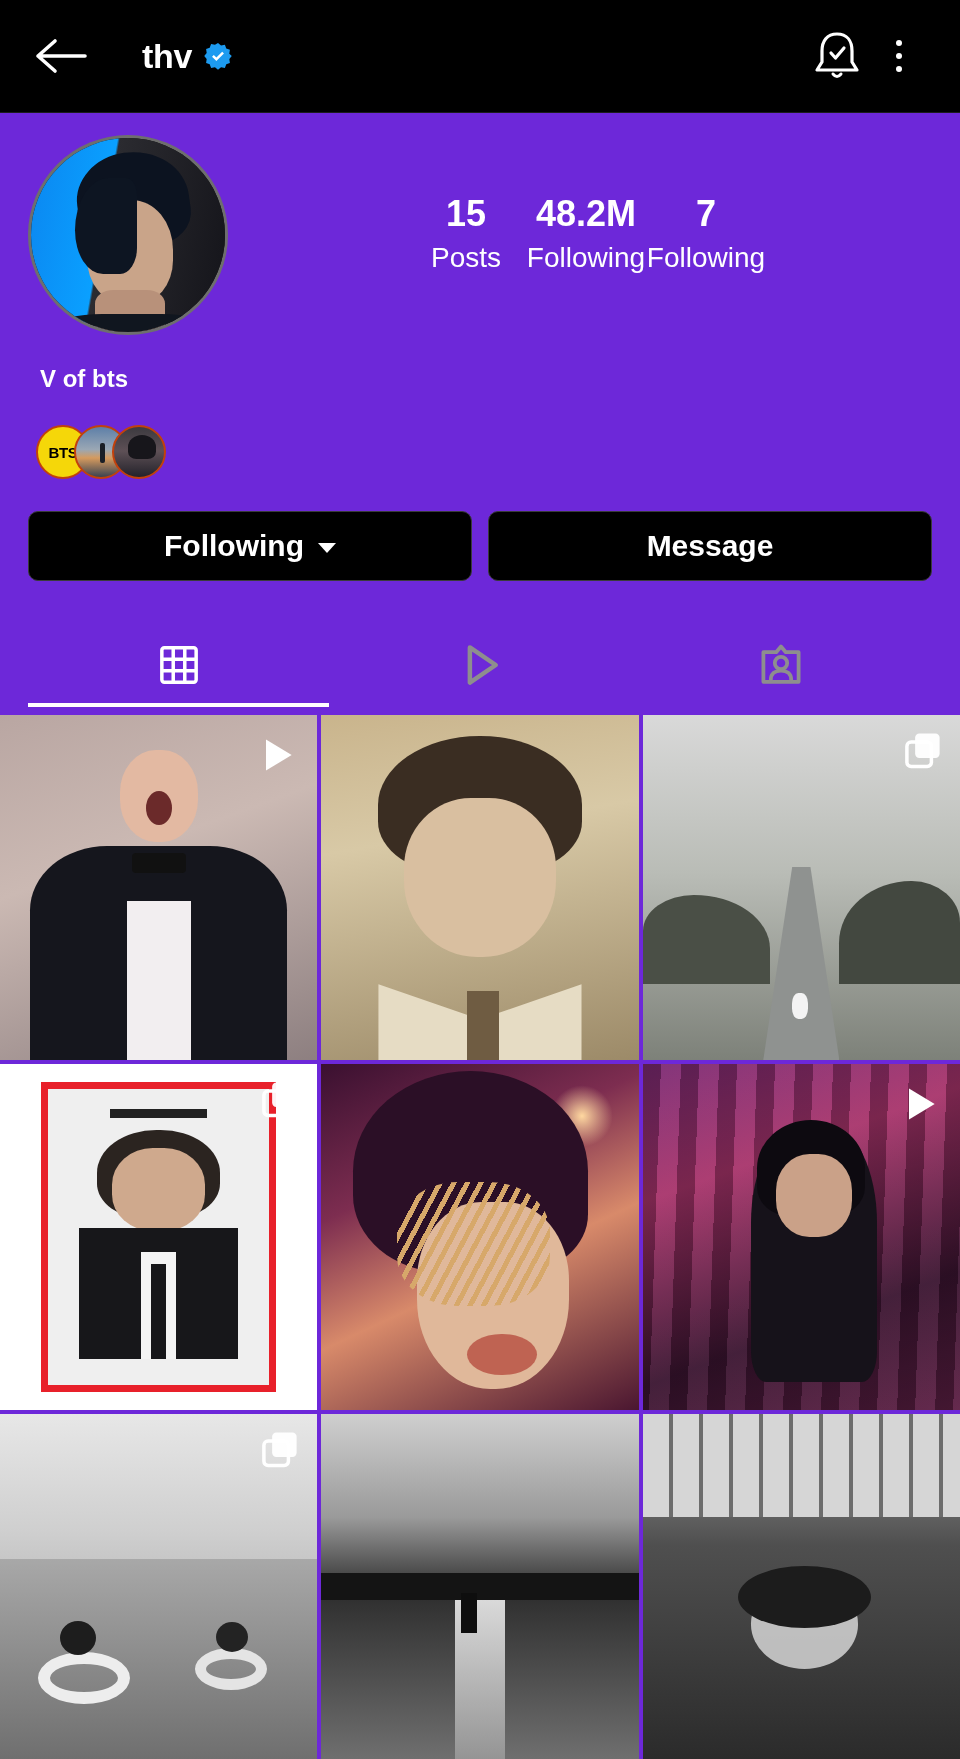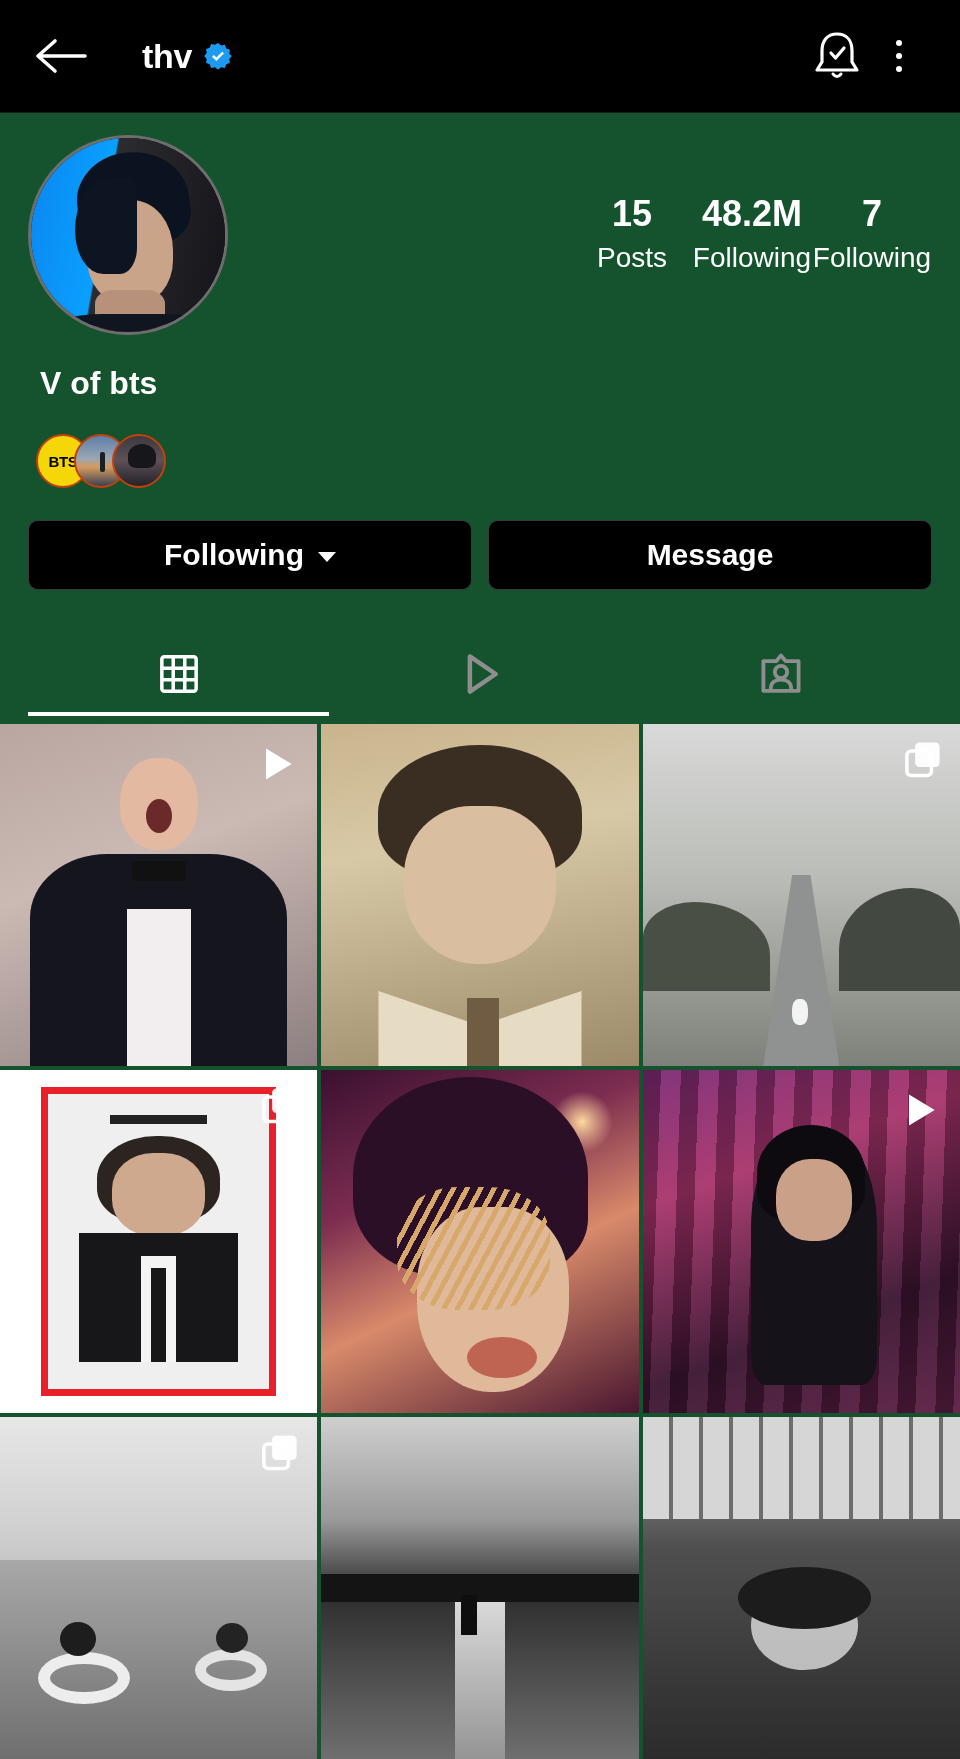--- a/index.html
+++ b/index.html
@@ -3,21 +3,21 @@
 <meta charset="utf-8">
 <style>
   * { margin:0; padding:0; box-sizing:border-box; }
   html, body {
     width:960px; height:1759px;
     background:#000;
     font-family:"Liberation Sans", sans-serif;
     color:#fff;
     overflow:hidden;
   }
-  .phone { width:960px; height:1759px; position:relative; background:#14532d; display:flex; flex-direction:column; }
+  .phone { width:960px; height:1759px; position:relative; background:#6d28d9; display:flex; flex-direction:column; }
 
   
   .topbar {
     height:113px; flex:0 0 113px;
     display:flex; align-items:center;
     padding:0 30px;
     border-bottom:1px solid #1c1c1c;
     background:#000;
   }
   .back-btn { width:60px; height:60px; display:flex; align-items:center; justify-content:center; cursor:pointer; }
@@ -42,26 +42,26 @@
     overflow:hidden; position:relative;
     background:#0b0b0b;
   }
   .av-bg { position:absolute; inset:0; background:linear-gradient(100deg,#0b86f0 0%, #0aa0ff 38%, #2b2b30 39%, #14141a 100%); }
   .av-hair { position:absolute; left:46px; top:14px; width:112px; height:96px; background:#0c1320; border-radius:55% 60% 38% 42%; transform:rotate(-8deg); }
   .av-face { position:absolute; left:56px; top:62px; width:86px; height:104px; background:#c9a489; border-radius:46% 48% 42% 44%; }
   .av-hair2 { position:absolute; left:44px; top:40px; width:62px; height:96px; background:#0d1522; border-radius:60% 20% 30% 50%; }
   .av-neck { position:absolute; left:64px; top:152px; width:70px; height:52px; background:#b8917a; border-radius:26% 26% 10% 10%; }
   .av-shirt { position:absolute; left:26px; top:176px; width:150px; height:40px; background:#10161f; border-radius:30% 30% 0 0; }
 
-  .stats { flex:1; display:flex; align-items:center; justify-content:flex-end; padding-left:12px; }
+  .stats { flex:1; display:flex; align-items:center; justify-content:center; padding-left:12px; }
   .stat { text-align:center; cursor:pointer; min-width:120px; }
   .stat-num { font-size:36px; font-weight:bold; line-height:1.18; }
   .stat-label { font-size:28px; font-weight:normal; line-height:1.35; margin-top:4px; }
 
-  .bio { margin-top:30px; font-size:32px; font-weight:bold; padding-left:12px; }
+  .bio { margin-top:30px; font-size:24px; font-weight:bold; padding-left:12px; }
 
   
   .followed {
     margin-top:28px; display:flex; align-items:flex-start; gap:18px; padding-left:8px;
     cursor:pointer;
   }
   .facepile { display:flex; flex:0 0 auto; padding-top:4px; }
   .fp {
     width:54px; height:54px; border-radius:50%;
     border:2px solid #c2410c; margin-left:-16px;

